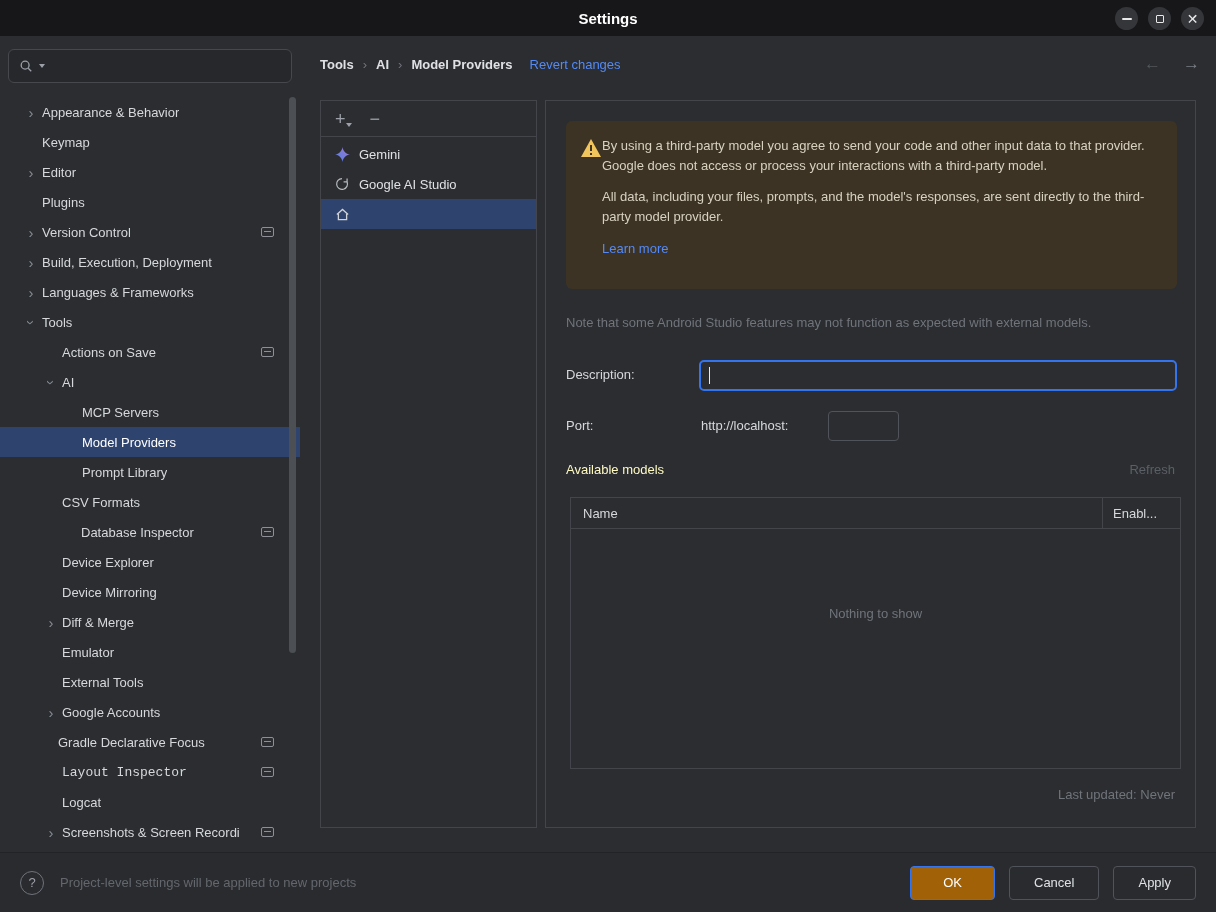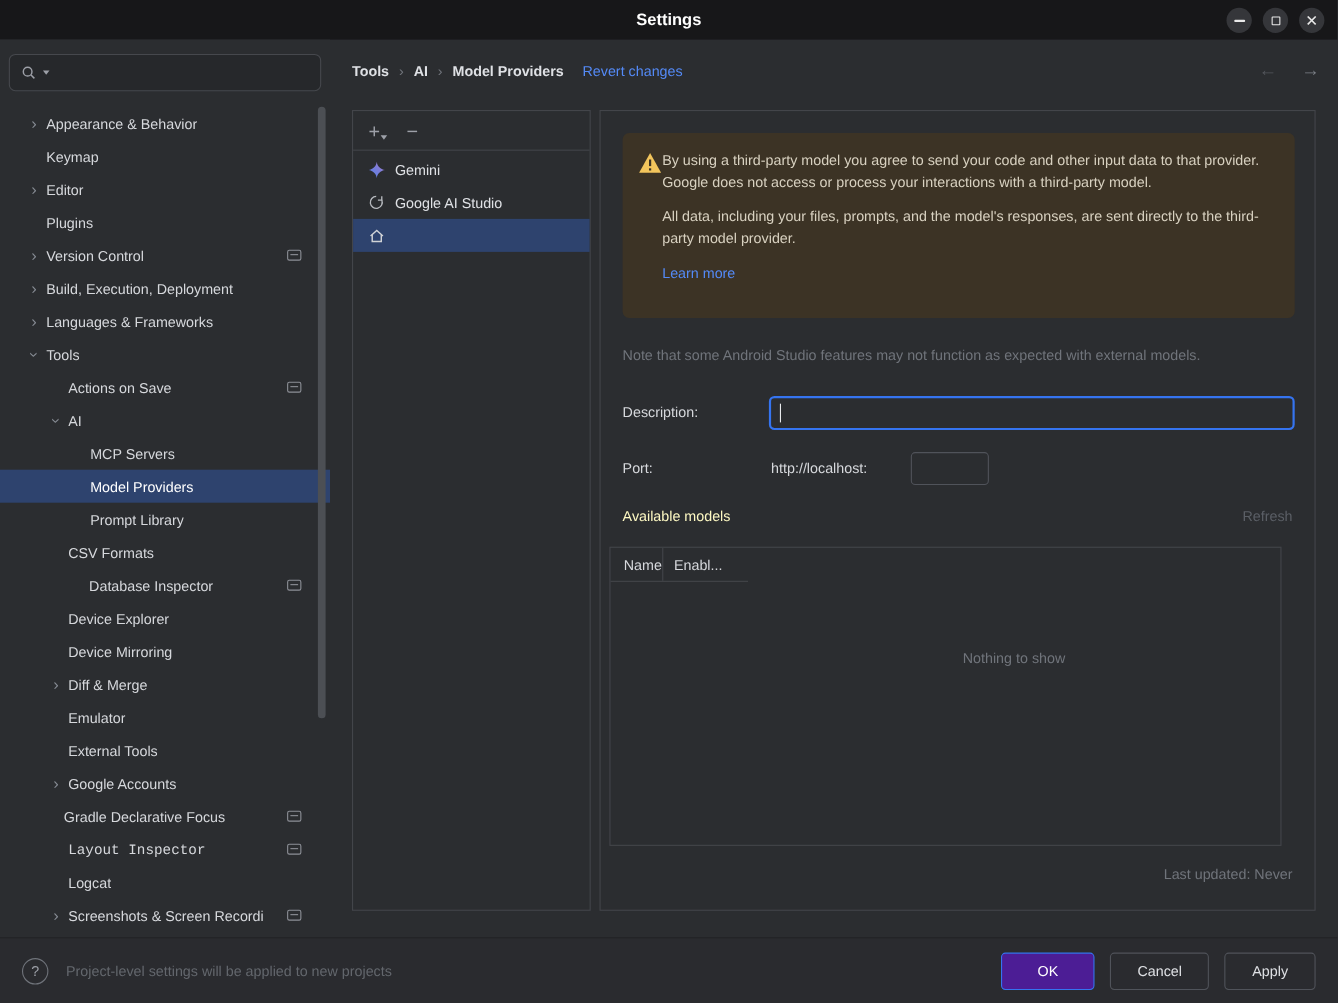--- a/index.html
+++ b/index.html
@@ -65,34 +65,34 @@
 .lbl-desc{top:259px}
 .lbl-port{top:310px}
 .desc-wrap{position:absolute;left:153px;top:259px;width:478px;height:31px}
 .desc-input{width:100%;height:100%;background:transparent;border:2px solid #3574f0;border-radius:5px;outline:none;color:#dfe1e5;padding:0 9px;font:inherit}
 .caret{position:absolute;left:10px;top:7px;width:1px;height:17px;background:#e8eaed}
 .port-prefix{position:absolute;left:155px;top:310px;line-height:30px;color:#d6d8dc}
 .port-wrap{position:absolute;left:282px;top:310px;width:71px;height:30px}
 .port-input{width:100%;height:100%;background:transparent;border:1px solid #50535a;border-radius:4px;outline:none;color:#dfe1e5;padding:0 8px;font:inherit}
 .models-label{position:absolute;left:20px;top:355px;line-height:28px;color:#fef9c3}
 .refresh-link{position:absolute;right:20px;top:355px;line-height:28px;color:#5b5f66}
-.models-table{position:absolute;left:8px;top:396px;width:611px;height:272px;border:1px solid #43454a;display:flex;}
+.models-table{position:absolute;left:24px;top:396px;width:611px;height:272px;border:1px solid #43454a;display:flex;flex-direction:column}
 .table-head{height:31px;flex:none;display:flex;border-bottom:1px solid #43454a;align-items:center}
 .th-name{flex:1;padding-left:12px;color:#d6d8dc}
 .th-enabled{width:78px;flex:none;border-left:1px solid #43454a;padding-left:10px;color:#d6d8dc;height:100%;display:flex;align-items:center;overflow:hidden;white-space:nowrap}
 .table-empty{flex:1;display:flex;align-items:center;justify-content:center;color:#70747b;padding-bottom:70px}
 .last-updated{position:absolute;right:20px;top:686px;color:#70747b}
 
 
 .footer{position:absolute;left:0;right:0;bottom:0;height:60px;background:#2a2b2f;border-top:1px solid #222326;display:flex;align-items:center;padding:0 20px;gap:16px}
 .help-circle{width:24px;height:24px;border-radius:50%;border:1.5px solid #6f737a;color:#9da0a8;display:flex;align-items:center;justify-content:center;font-size:13px;flex:none;cursor:pointer}
 .footer-hint{color:#63676d;flex:1}
 .footer-buttons{display:flex;gap:14px}
 .btn{height:34px;border-radius:4px;border:1px solid #50535a;background:transparent;color:#dfe1e5;font:inherit;padding:0 24px;cursor:pointer}
-.btn-primary{background:#4c1d95;border-color:#3574f0;color:#fff;padding:0 32px}
+.btn-primary{background:#a16207;border-color:#3574f0;color:#fff;padding:0 32px}
 </style>
 </head>
 <body>
 
 <div class="titlebar">
   <div class="title">Settings</div>
   <div class="win-controls">
     <div class="win-btn">
         <span class="wb-min"></span>
       </div>

